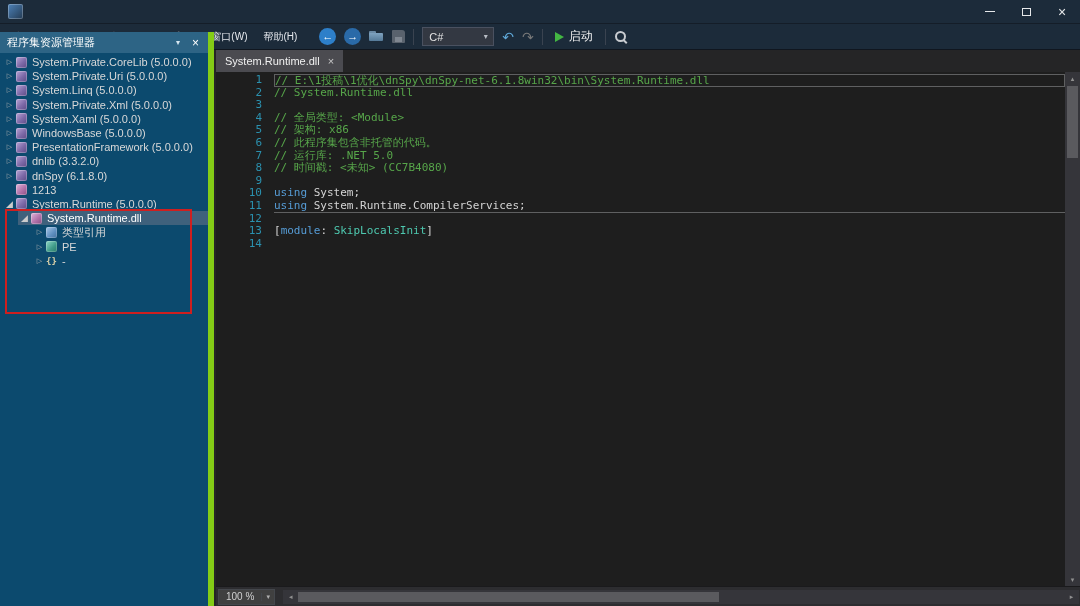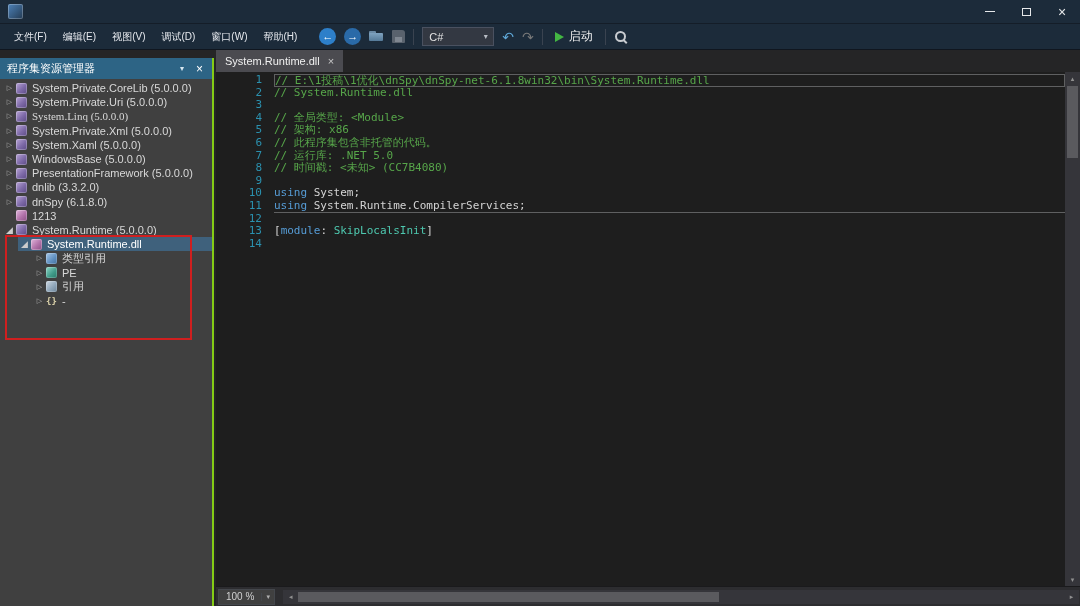--- a/index.html
+++ b/index.html
@@ -42,21 +42,21 @@
   .combo .arrow{width:15px;text-align:center;color:#b8bcc4;font-size:8px;}
   .tb-undo{color:#5fa8d8;font-size:14px;line-height:1;}
   .tb-redo{color:#787878;font-size:14px;line-height:1;}
   .start{display:flex;align-items:center;gap:5px;font-size:12px;color:#f0f0f0;padding:2px 4px;}
   .play{width:0;height:0;border-left:9px solid #43b643;border-top:5px solid transparent;border-bottom:5px solid transparent;}
   .search-icon{width:14px;height:14px;position:relative;display:inline-block;}
   .search-icon::before{content:"";position:absolute;top:1px;left:1px;width:7px;height:7px;border:2px solid #c8cbd0;border-radius:50%;}
   .search-icon::after{content:"";position:absolute;width:2px;height:5px;background:#c8cbd0;transform:rotate(-45deg);bottom:0;right:2px;}
 
   
-  .sidebar{position:absolute;left:0;top:58px;width:214px;bottom:0;background:#404040;border-right:2px solid #84cc16;}
+  .sidebar{position:absolute;left:0;top:32px;width:214px;bottom:0;background:#0c4a6e;border-right:6px solid #84cc16;}
   .sidebar-header{height:21px;background:#2d6485;display:flex;align-items:center;padding:0 4px 0 7px;}
   .sidebar-title{font-size:11px;color:#fff;flex:1;white-space:nowrap;overflow:hidden;}
   .sb-chev{color:#d5e6f0;font-size:8px;padding:0 7px;}
   .sb-close{color:#fff;font-size:12px;line-height:1;padding:0 5px;}
   .tree{position:absolute;top:21px;left:0;right:0;bottom:0;overflow:hidden;padding-top:2px;}
   .tree-row{height:14.2px;display:flex;align-items:flex-start;font-size:11px;color:#d8d8d8;white-space:nowrap;}
   .row-content{display:flex;align-items:center;flex:1;height:100%;min-width:0;}
   .tree-row.selected .row-content{background:#3f617c;color:#fff;}
   .expander{width:13px;text-align:center;font-size:7px;color:#b0b0b0;flex:none;}
   .expander.expanded{font-size:9px;color:#cccccc;}
@@ -168,21 +168,21 @@
           <span class="tree-label">System.Private.CoreLib (5.0.0.0)</span>
         </div>
       </div>
       <div class="tree-row" style="padding-left: 3px;">
         <div class="row-content">
           <span class="expander collapsed">▷</span>
           <span class="ticon icon-assembly"></span>
           <span class="tree-label">System.Private.Uri (5.0.0.0)</span>
         </div>
       </div>
-      <div class="tree-row" style="padding-left: 3px; font-family: Liberation Serif, serif;">
+      <div class="tree-row" style="padding-left: 3px;">
         <div class="row-content">
           <span class="expander collapsed">▷</span>
           <span class="ticon icon-assembly"></span>
           <span class="tree-label">System.Linq (5.0.0.0)</span>
         </div>
       </div>
       <div class="tree-row" style="padding-left: 3px;">
         <div class="row-content">
           <span class="expander collapsed">▷</span>
           <span class="ticon icon-assembly"></span>
@@ -250,27 +250,20 @@
           <span class="expander collapsed">▷</span>
           <span class="ticon icon-typeref"></span>
           <span class="tree-label">类型引用</span>
         </div>
       </div>
       <div class="tree-row" style="padding-left: 33px;">
         <div class="row-content">
           <span class="expander collapsed">▷</span>
           <span class="ticon icon-pe"></span>
           <span class="tree-label">PE</span>
-        </div>
-      </div>
-      <div class="tree-row" style="padding-left: 33px;">
-        <div class="row-content">
-          <span class="expander collapsed">▷</span>
-          <span class="ticon icon-ref"></span>
-          <span class="tree-label">引用</span>
         </div>
       </div>
       <div class="tree-row" style="padding-left: 33px;">
         <div class="row-content">
           <span class="expander collapsed">▷</span>
           <span class="ticon icon-namespace">{}</span>
           <span class="tree-label">-</span>
         </div>
       </div>
     </div>

